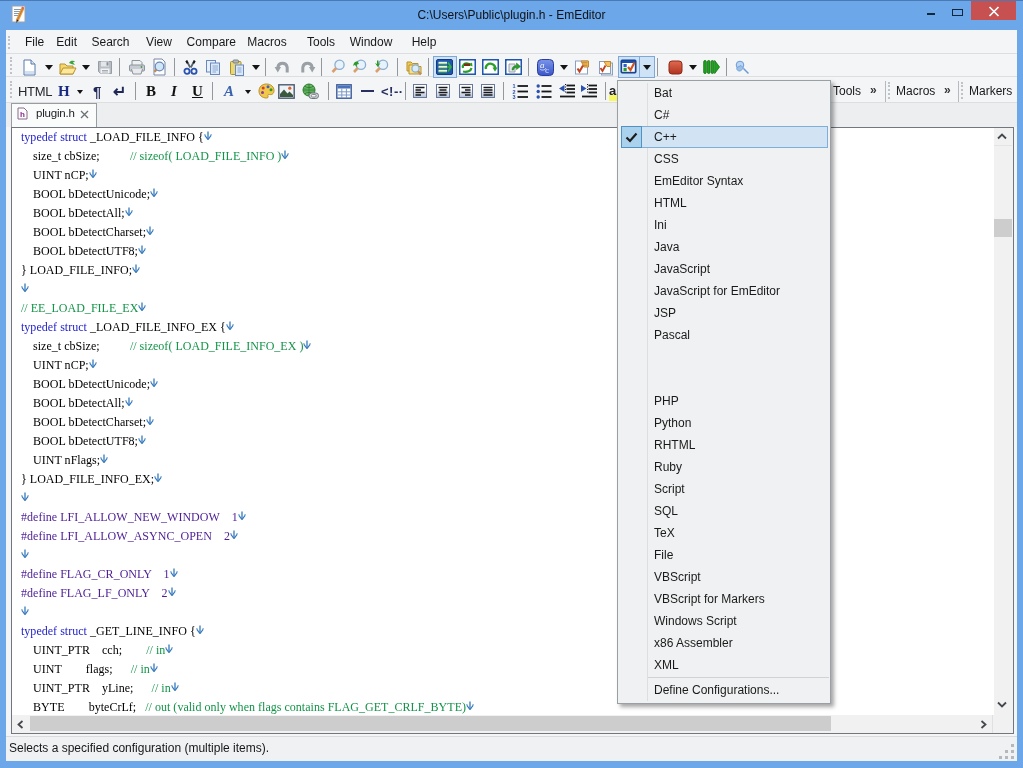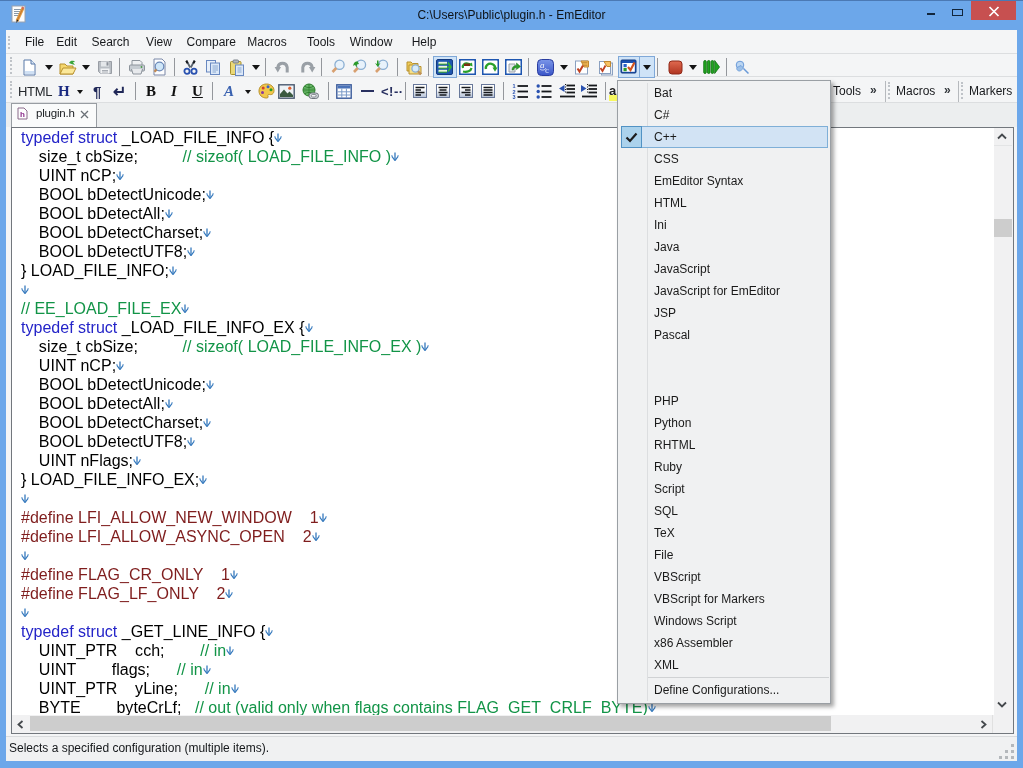--- a/index.html
+++ b/index.html
@@ -8,22 +8,22 @@
 #title{position:absolute;left:0;top:2px;width:1023px;height:28px;text-align:center;font-size:12px;color:#0e1216;line-height:26px}
 #closebtn{position:absolute;left:971px;top:1px;width:45px;height:19px;background:#c75050}
 #chrome{position:absolute;left:6px;top:30px;width:1011px;height:731px;background:#f4f5f6}
 .rowline{position:absolute;left:6px;width:1011px;height:1px;background:#dcdee0}
 .mbi{position:absolute;top:31px;height:23px;font-size:12px;color:#17191c;line-height:23px;transform:translateX(-50%)}
 .bar-sep{position:absolute;width:1px;background:#94979c}
 .grip{position:absolute;width:2px;border-right:2px dotted #bfc3c8}
 #tabbar{position:absolute;left:6px;top:103px;width:1011px;height:24px;background:#eceeef}
 #tab{position:absolute;left:11px;top:103px;width:86px;height:24px;background:#fafbfb;border:1px solid #989da2;border-bottom:none}
 #editor{position:absolute;left:11px;top:127px;width:1003px;height:607px;border:1px solid #72777d;background:#fff}
-#code{position:absolute;left:9px;top:0;font-family:Liberation Sans, sans-serif;font-size:16px;line-height:19px;white-space:pre;color:#000;letter-spacing:0.02px}
-.k{color:#2424c8}.c{color:#129447}.p{color:#7f1d1d}
+#code{position:absolute;left:9px;top:0;font-family:Liberation Serif, serif;font-size:12px;line-height:19px;white-space:pre;color:#000;letter-spacing:0.02px}
+.k{color:#2424c8}.c{color:#129447}.p{color:#4c1d95}
 #vscroll{position:absolute;left:982px;top:0;width:19px;height:605px;background:#f1f1f2}
 #hscroll{position:absolute;left:0;top:587px;width:982px;height:18px;background:#f1f1f2}
 .thumb{position:absolute;background:#cdcdcd}
 #statustop{position:absolute;left:6px;top:736px;width:1011px;height:1px;background:#d9dbdd}
 #statusbar{position:absolute;left:6px;top:737px;width:1011px;height:24px;background:#f0f1f2;font-size:12px;color:#15181b;line-height:22px;padding-left:3px}
 #ddmenu{position:absolute;left:617px;top:80px;width:214px;height:624px;background:#f0f1f2;border:1px solid #9a9fa4;box-shadow:3px 3px 4px rgba(0,0,0,.35)}
 .mi{position:absolute;left:0;width:212px;height:22px;font-size:12px;color:#1a1a1a;line-height:22px;padding-left:36px}
 #gutter{position:absolute;left:29px;top:2px;width:1px;height:618px;background:#dcdee0}
 .ic{position:absolute}
 .btnblue{position:absolute;background:#cfe3f7;border:1px solid #7fa8d8}

